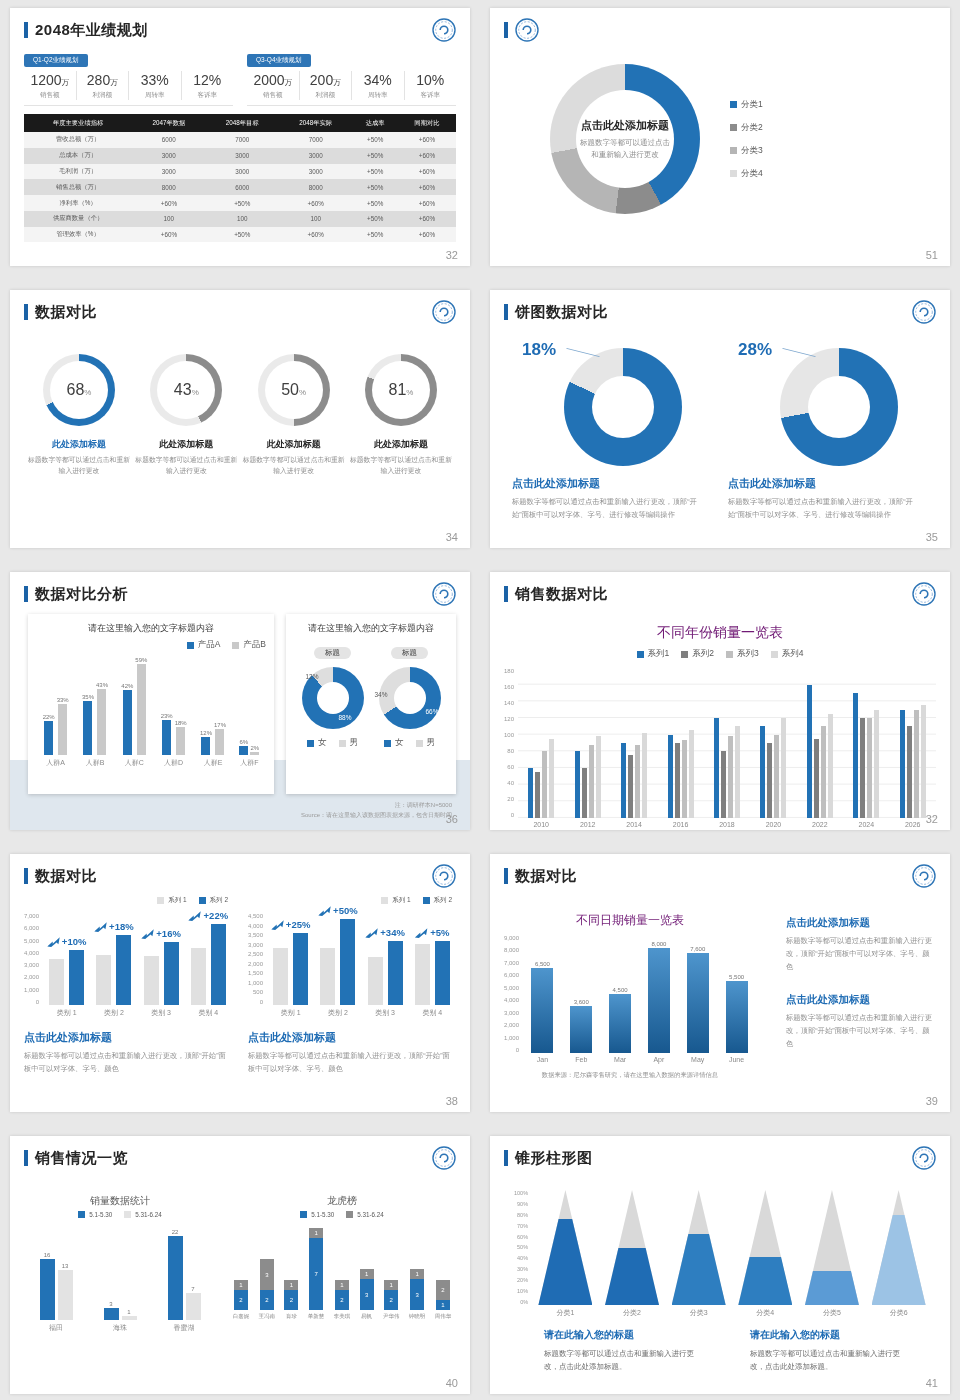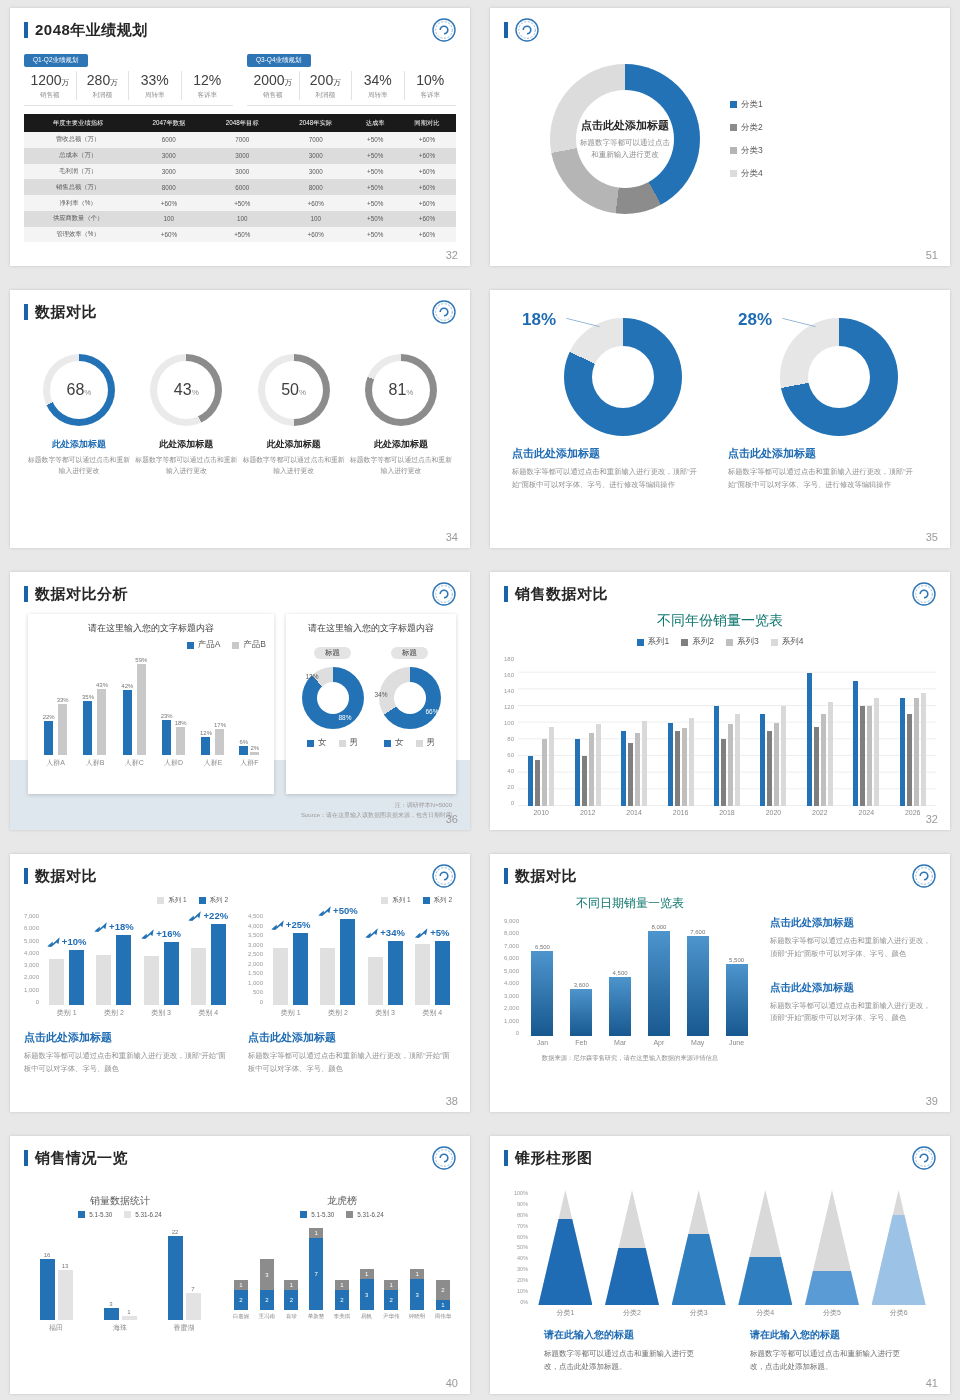--- a/index.html
+++ b/index.html
@@ -78,29 +78,29 @@
   .grid{position:absolute;left:0;right:0;top:0;background-image:repeating-linear-gradient(to top,#ededed 0 1px,transparent 1px 100%)}
   .groups{position:relative;display:flex;justify-content:space-around;align-items:flex-end;width:100%;z-index:1}
   .grp{display:flex;flex-direction:column;align-items:center;position:relative}
   .bars{display:flex;align-items:flex-end}
   .barw{display:flex;flex-direction:column;align-items:center;justify-content:flex-end}
   .vl{font-size:6px;color:#777;margin-bottom:1px;white-space:nowrap}
   .xl{font-size:7px;color:#8a8a8a;margin-top:3px;white-space:nowrap}
   .ann{position:absolute;display:flex;align-items:flex-end;gap:2px;font-weight:bold;color:#1f6cb4;font-size:9.5px;white-space:nowrap;left:50%;transform:translateX(-50%);z-index:2}
   .stackseg{display:flex;align-items:center;justify-content:center;font-size:6px;color:#fff}
   
-  .chart-title{font-size:14px;color:#0f766e;text-align:center;margin:1px 0 6px}
+  .chart-title{font-size:14px;color:#701a75;text-align:center;margin:18px 0 6px}
   
   .s7row{display:flex;gap:16px}
   .s7col{flex:1}
   .s7col .lg{justify-content:flex-end;margin:2px 4px 8px 0}
   .s7col .lgi{font-size:6.5px}
   .block{margin-top:12px}
   
-  .s8row{display:flex;gap:14px}
+  .s8row{display:flex;gap:30px}
   .s8left{width:252px}
   .s8right{flex:1;padding-top:22px}
   .source{font-size:6.3px;color:#8f8f8f;text-align:center;margin-top:8px}
   .s8right .block{margin-top:0;margin-bottom:20px}
   
   .s9row{display:flex;gap:12px;padding-top:4px}
   .s9col .lg{margin:3px 0 10px}
   .s9col .lgi{font-size:6.3px}
   .s9t{font-size:10px;color:#595959;text-align:center;margin-top:14px}
   .s9l{width:192px}
@@ -352,20 +352,29 @@
             </div>
           </div>
         <div class="ghead">此处添加标题</div>
         <div class="gbody">标题数字等都可以通过点击和重新输入进行更改</div>
       </div>
     </div>
     <span class="pageno">34</span>
   </div>
 
   <div class="slide">
+    <div class="s-head">
+        <span class="accent"></span>
+      <h2>饼图数据对比</h2>
+      <span class="logo"><svg viewBox="0 0 24 24">
+            <circle cx="12" cy="12" r="11" fill="#fff" stroke="#2e75b6" stroke-width="1.4"></circle>
+            <circle cx="12" cy="12" r="8.3" fill="none" stroke="#8fb4dc" stroke-width="1" stroke-dasharray="2 1.6"></circle>
+            <path d="M8.2 12a3.8 3.8 0 1 1 3.8 3.8" stroke="#2e75b6" fill="none" stroke-width="1.6"></path>
+          </svg></span>
+    </div>
     <div class="s4row">
       <div class="p4half">
         <span class="pct-big">18%</span>
         <span class="cline"></span>
         <div class="donut d4" style="width: 118px; height: 118px; background: conic-gradient(rgb(34, 114, 181) 0%, rgb(34, 114, 181) 82%, rgb(230, 230, 230) 82%, rgb(230, 230, 230) 100%);">
             <div class="hole" style="width: 62px; height: 62px;"></div>
           </div>
         <div style="margin-top:10px">
           <div class="bhead">点击此处添加标题</div>
           <div class="bbody" style="width:190px">标题数字等都可以通过点击和重新输入进行更改，顶部“开始”面板中可以对字体、字号、进行修改等编辑操作</div>

